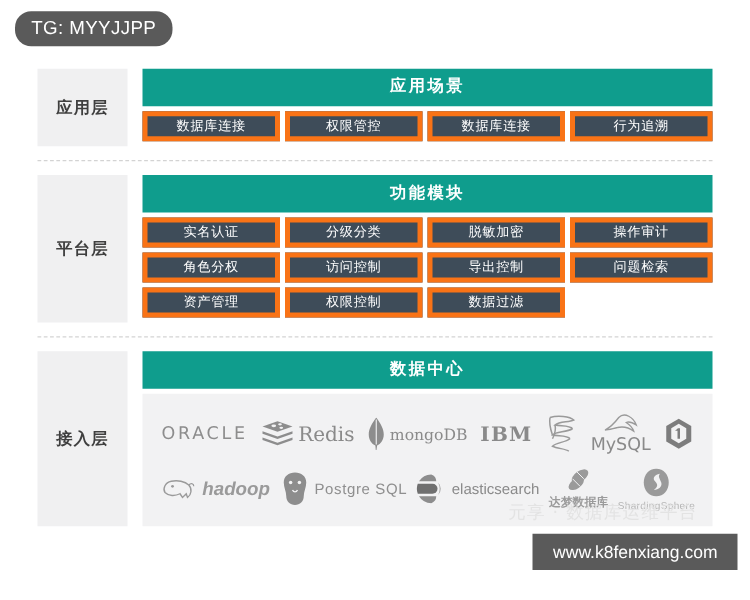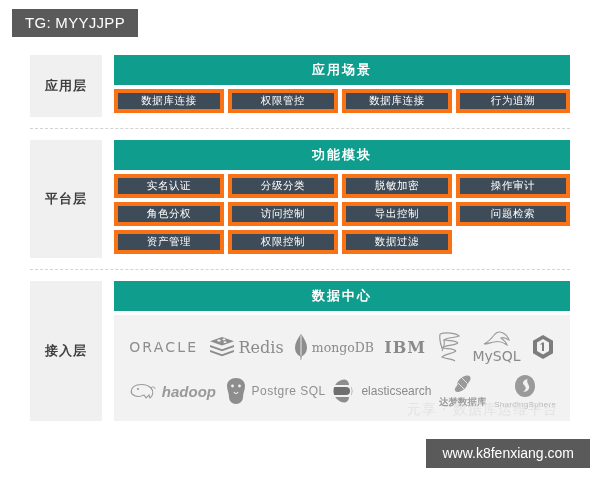--- a/index.html
+++ b/index.html
@@ -20,20 +20,21 @@
     position: absolute;
     left: 12px;
     top: 9px;
     background: #5a5a5a;
     color: #ffffff;
     font-size: 15px;
     letter-spacing: 0.3px;
     padding: 6px 13px 7px 13px;
     line-height: 1;
     white-space: nowrap;
+    border-radius: 13px;
   }
 
   
   #diagram {
     position: absolute;
     left: 30px;
     top: 55px;
     width: 540px;
     height: 380px;
   }
@@ -202,21 +203,21 @@
     letter-spacing: 1px;
     white-space: nowrap;
     pointer-events: none;
     font-family: "DejaVu Sans", "Liberation Sans", sans-serif;
   }
 
   
   #url-badge {
     position: absolute;
     right: 10px;
-    bottom: 12px;
+    bottom: 24px;
     background: #5a5a5a;
     color: #ffffff;
     font-size: 14px;
     padding: 7px 16px 8px 16px;
     line-height: 1;
     white-space: nowrap;
   }
 
   svg { display: block; }
 </style>

